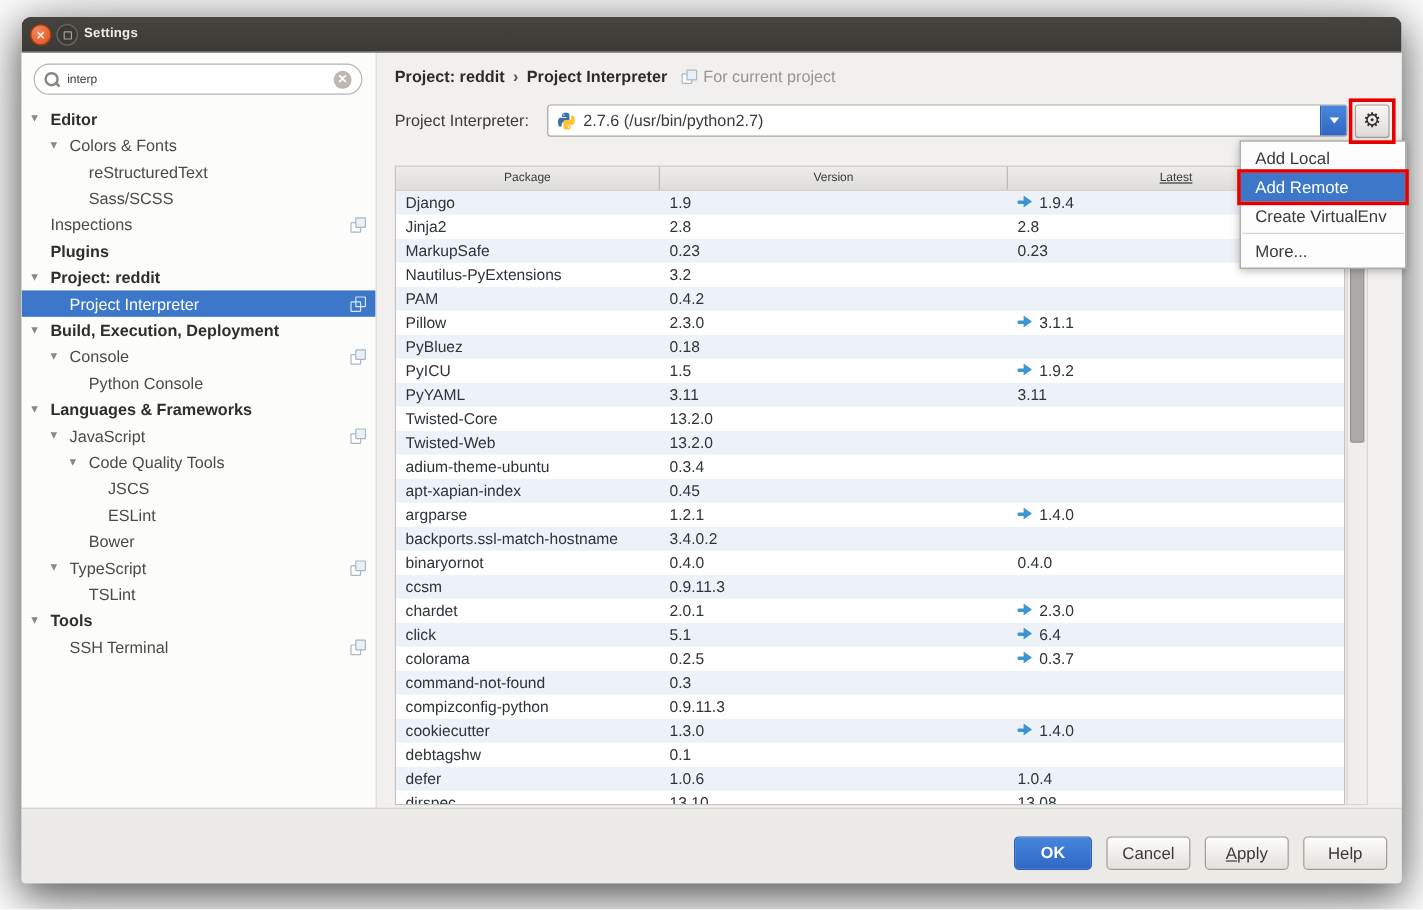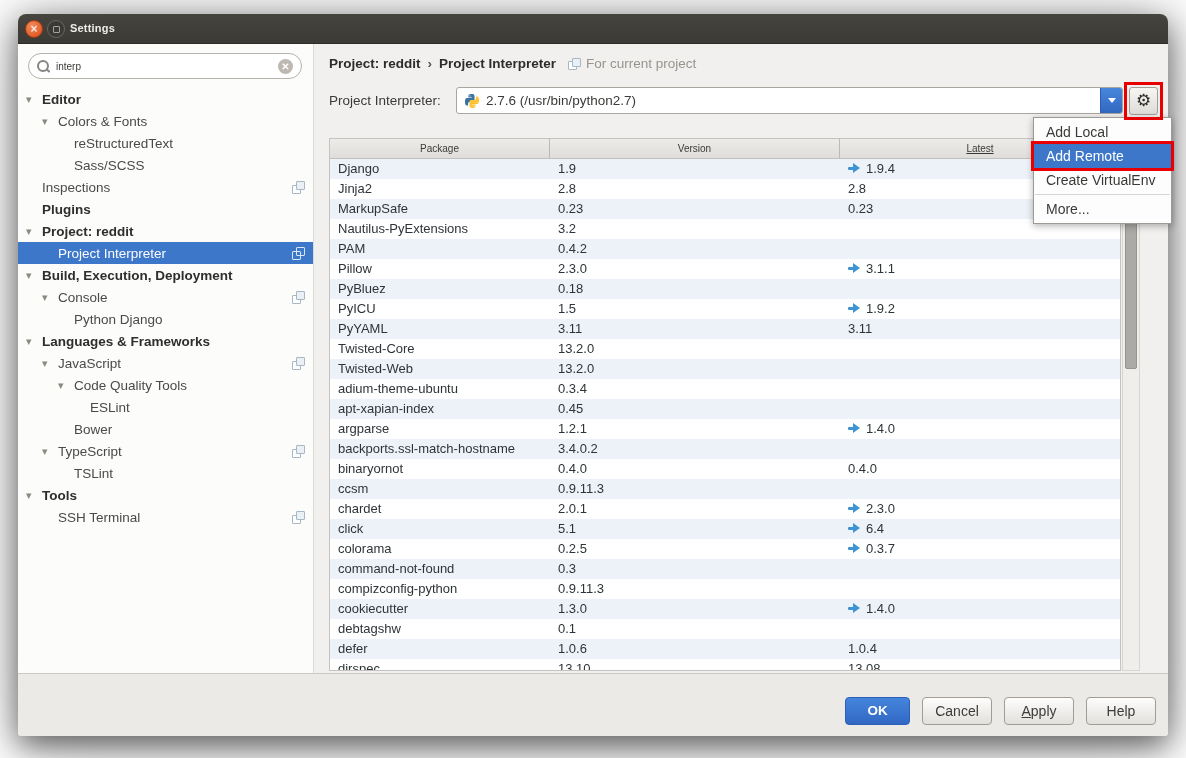--- a/index.html
+++ b/index.html
@@ -190,34 +190,38 @@
             <span class="tri">▾</span>
             <span class="tree-label bold">Build, Execution, Deployment</span>
           </div>
           <div class="tree-row lvl1">
             <span class="tri">▾</span>
             <span class="tree-label">Console</span>
             <span class="copy-ic"></span>
           </div>
           <div class="tree-row lvl2">
             <span class="tri"></span>
-            <span class="tree-label">Python Django</span>
+            <span class="tree-label">Python Console</span>
           </div>
           <div class="tree-row lvl0">
             <span class="tri">▾</span>
             <span class="tree-label bold">Languages &amp; Frameworks</span>
           </div>
           <div class="tree-row lvl1">
             <span class="tri">▾</span>
             <span class="tree-label">JavaScript</span>
             <span class="copy-ic"></span>
           </div>
           <div class="tree-row lvl2">
             <span class="tri">▾</span>
             <span class="tree-label">Code Quality Tools</span>
+          </div>
+          <div class="tree-row lvl3">
+            <span class="tri"></span>
+            <span class="tree-label">JSCS</span>
           </div>
           <div class="tree-row lvl3">
             <span class="tri"></span>
             <span class="tree-label">ESLint</span>
           </div>
           <div class="tree-row lvl2">
             <span class="tri"></span>
             <span class="tree-label">Bower</span>
           </div>
           <div class="tree-row lvl1">

